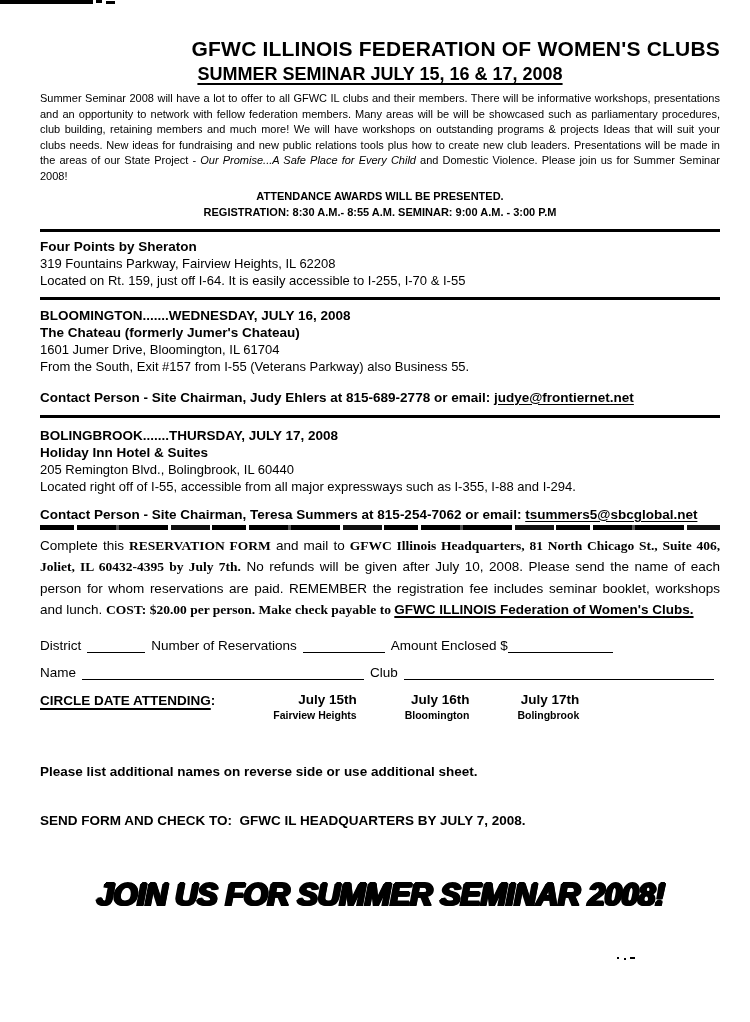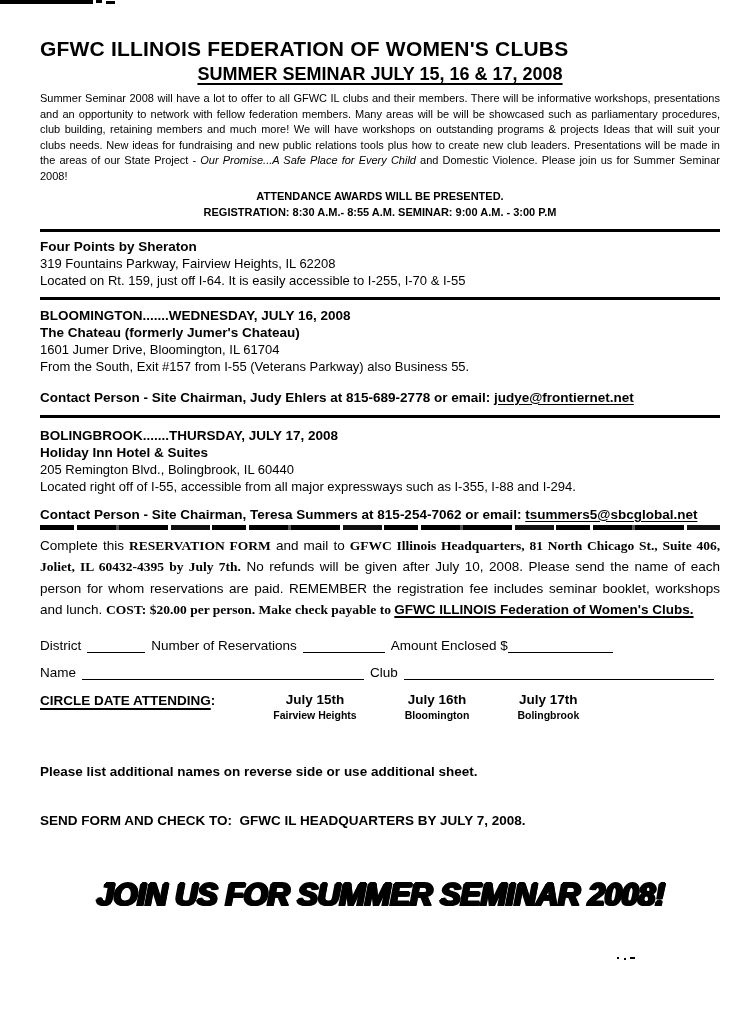--- a/index.html
+++ b/index.html
@@ -15,21 +15,21 @@
   
   .artifact{position:absolute;background:#000;}
   .art-topbar{left:0;top:0;width:93px;height:4px;}
   .art-tick1{left:96px;top:0;width:6px;height:3px;}
   .art-tick2{left:106px;top:1px;width:9px;height:3px;}
   .art-dot1{left:617px;top:957px;width:2px;height:2px;}
   .art-dot2{left:624px;top:958px;width:2px;height:2px;}
   .art-dot3{left:630px;top:957px;width:5px;height:2px;}
 
   .title{
-    margin-top:37px;text-align:left;
+    margin-top:37px;text-align:right;
     font-size:21px;line-height:24px;font-weight:bold;letter-spacing:.2px;
   }
   .subtitle{
     margin-top:2px;text-align:center;
     font-size:18px;line-height:22px;font-weight:bold;
   }
   .subtitle span{text-decoration:underline;text-underline-offset:3px;text-decoration-thickness:2px;}
 
   .intro{
     margin-top:6px;font-size:11px;line-height:15.6px;text-align:justify;
@@ -69,21 +69,21 @@
   .blank{border-bottom:1.5px solid #000;height:15px;margin:0 6px 1px 6px;}
   .bl-name{width:282px;}
   .bl-club{flex:1;}
   .bl-district{width:58px;}
   .bl-resv{width:82px;}
   .bl-amount{width:105px;margin-left:0;}
 
   .circlerow{display:flex;align-items:flex-start;margin-top:11px;}
   .circle-label{font-weight:bold;font-size:13.5px;line-height:17px;}
   .circle-label .u{text-decoration:underline;text-underline-offset:3px;text-decoration-thickness:2px;}
-  .datecol{text-align:center;}
+  .datecol{text-align:right;}
   .datecol .day{font-weight:bold;font-size:13.5px;line-height:16px;}
   .datecol .city{font-weight:bold;font-size:10.5px;line-height:14px;}
   .dc1{margin-left:58px;}
   .dc2{margin-left:48px;}
   .dc3{margin-left:48px;}
 
   .notes{margin-top:9px;font-weight:bold;font-size:13.5px;line-height:16.5px;white-space:pre-wrap;}
 
   .banner{
     margin-top:15px;text-align:center;

